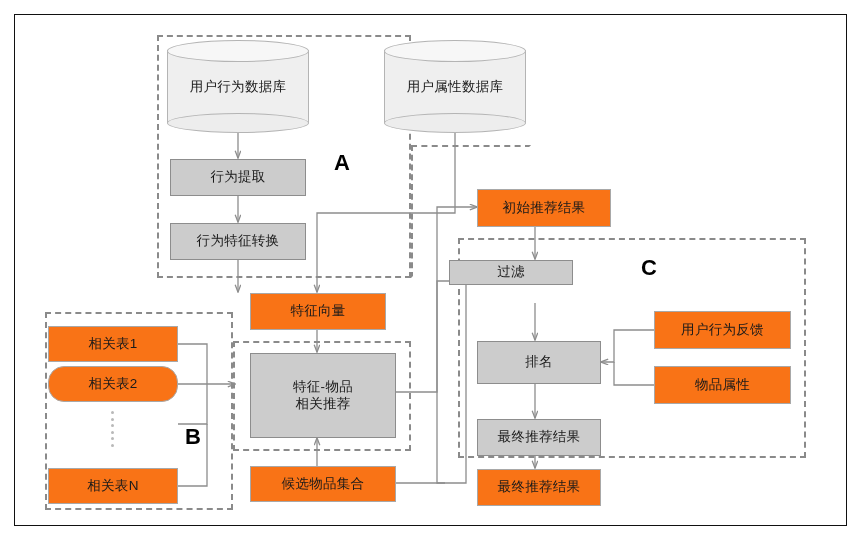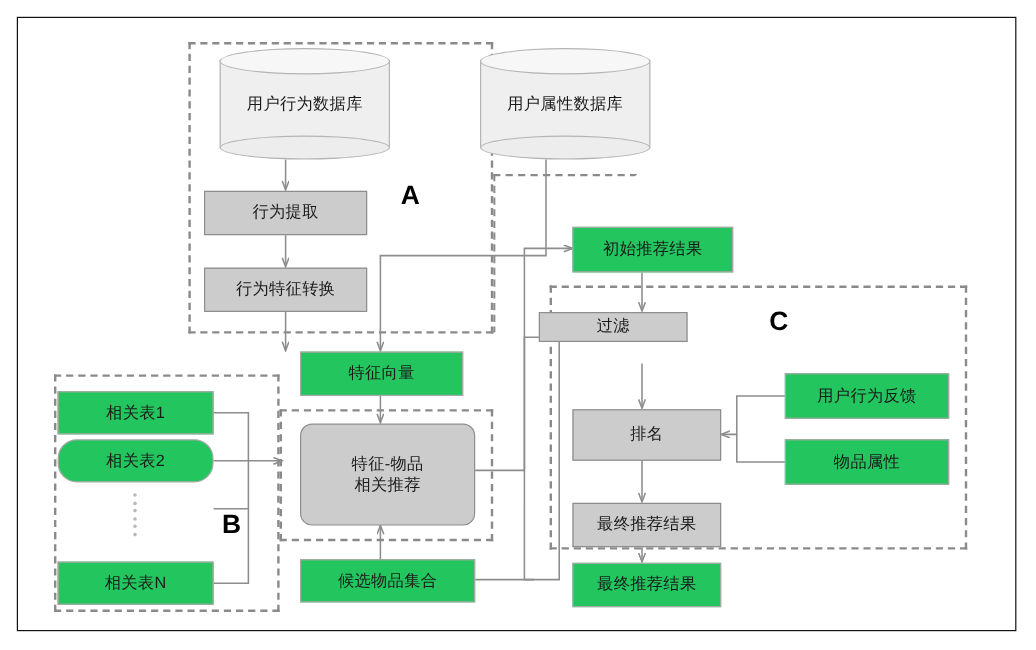--- a/index.html
+++ b/index.html
@@ -2,23 +2,23 @@
 <html><head>
 <meta charset="utf-8">
 <style>
   html,body{margin:0;padding:0;background:#ffffff;}
   body{font-family:"Liberation Sans","DejaVu Sans",sans-serif;}
   #stage{position:relative;width:863px;height:542px;background:#ffffff;overflow:hidden;}
   #frame{position:absolute;left:14px;top:14px;width:833px;height:512px;border:1.5px solid #111;box-sizing:border-box;background:#fff;}
   svg#wires{position:absolute;left:0;top:0;width:863px;height:542px;pointer-events:none;}
   .node{position:absolute;box-sizing:border-box;display:flex;align-items:center;justify-content:center;
         font-size:13.5px;color:#1a1a1a;line-height:1.22;letter-spacing:.3px;}
-  .lt{background:#22c55e;border:1.3px solid #a8a8a8;}
+  .lt{background:#f97316;border:1.3px solid #a8a8a8;}
   .dk{background:#cccccc;border:1.6px solid #8d8d8d;}
-  .cyl{position:absolute;box-sizing:border-box;margin-left:16px;}
+  .cyl{position:absolute;box-sizing:border-box;}
   .cyl .body{position:absolute;left:0;right:0;top:10px;bottom:10px;background:#efefef;border-left:1.3px solid #b4b4b4;border-right:1.3px solid #b4b4b4;}
   .cyl .bot{position:absolute;left:0;right:0;bottom:0;height:20px;border-radius:50%;background:#ededed;border:1.3px solid #b4b4b4;box-sizing:border-box;}
   .cyl .cap{position:absolute;left:0;right:0;top:0;height:22px;border-radius:50%;background:#f7f7f7;border:1.3px solid #b4b4b4;box-sizing:border-box;}
   .cyl .txt{position:absolute;left:0;right:0;top:0;bottom:0;display:flex;align-items:center;justify-content:center;
             font-size:13.5px;color:#1a1a1a;letter-spacing:.3px;}
   .dash{position:absolute;box-sizing:border-box;border:2px dashed #8a8a8a;background:transparent;}
   .zlabel{position:absolute;font-weight:bold;font-size:22px;color:#000;font-family:"Liberation Sans","DejaVu Sans",sans-serif;}
   .vdots{position:absolute;width:3px;display:flex;flex-direction:column;justify-content:space-between;align-items:center;}
   .vdots i{display:block;width:3px;height:3px;background:#b9b9b9;border-radius:50%;}
 </style>
@@ -116,21 +116,21 @@
       <i></i>
       <i></i>
       <i></i>
       <i></i>
       <i></i>
   </div>
   <div class="node lt" style="left:48px;top:468px;width:130px;height:36px;">
     <span>相关表N</span>
   </div>
 
-  <div class="node dk" style="left:250px;top:353px;width:146px;height:85px;flex-direction:column;border-radius:10px;">
+  <div class="node dk" style="left:250px;top:353px;width:146px;height:85px;flex-direction:column;">
     <span>特征-物品</span>
     <span>相关推荐</span>
   </div>
 
   <div class="node lt" style="left:250px;top:466px;width:146px;height:36px;">
     <span>候选物品集合</span>
   </div>
 
   <div class="node lt" style="left:477px;top:189px;width:134px;height:38px;">
     <span>初始推荐结果</span>

